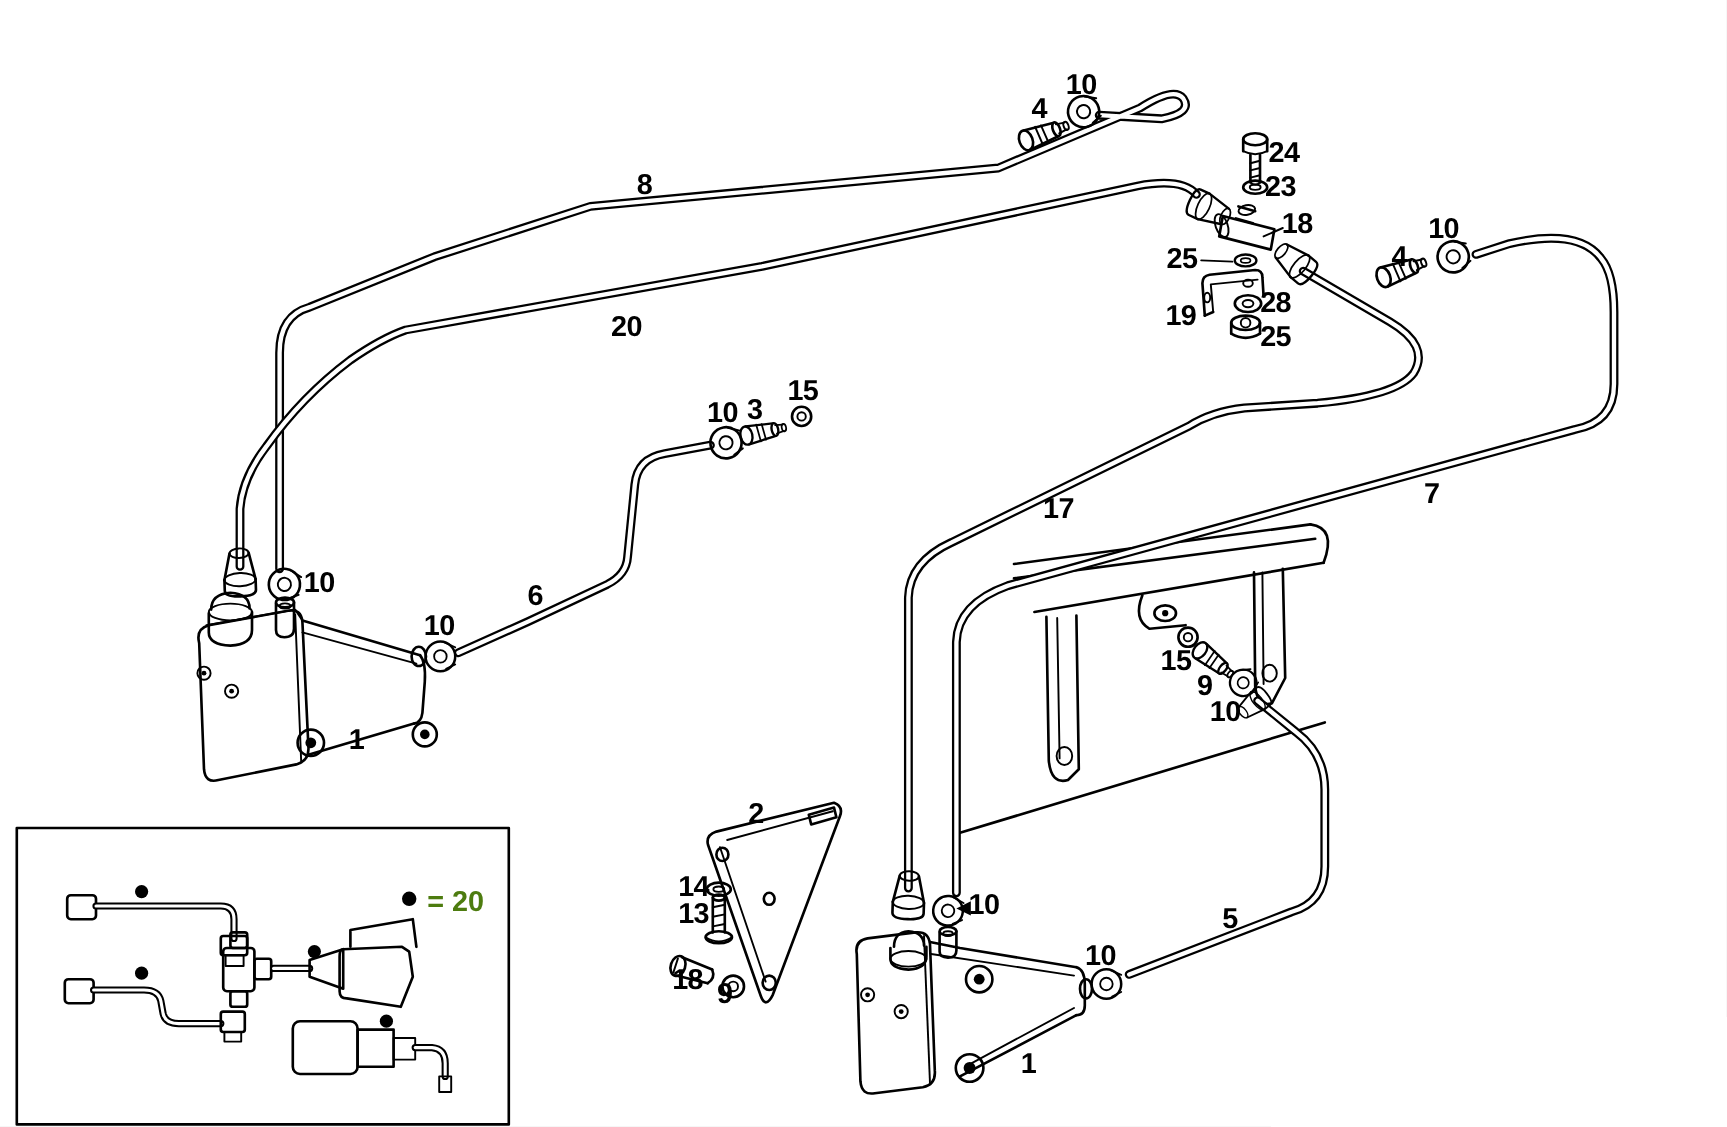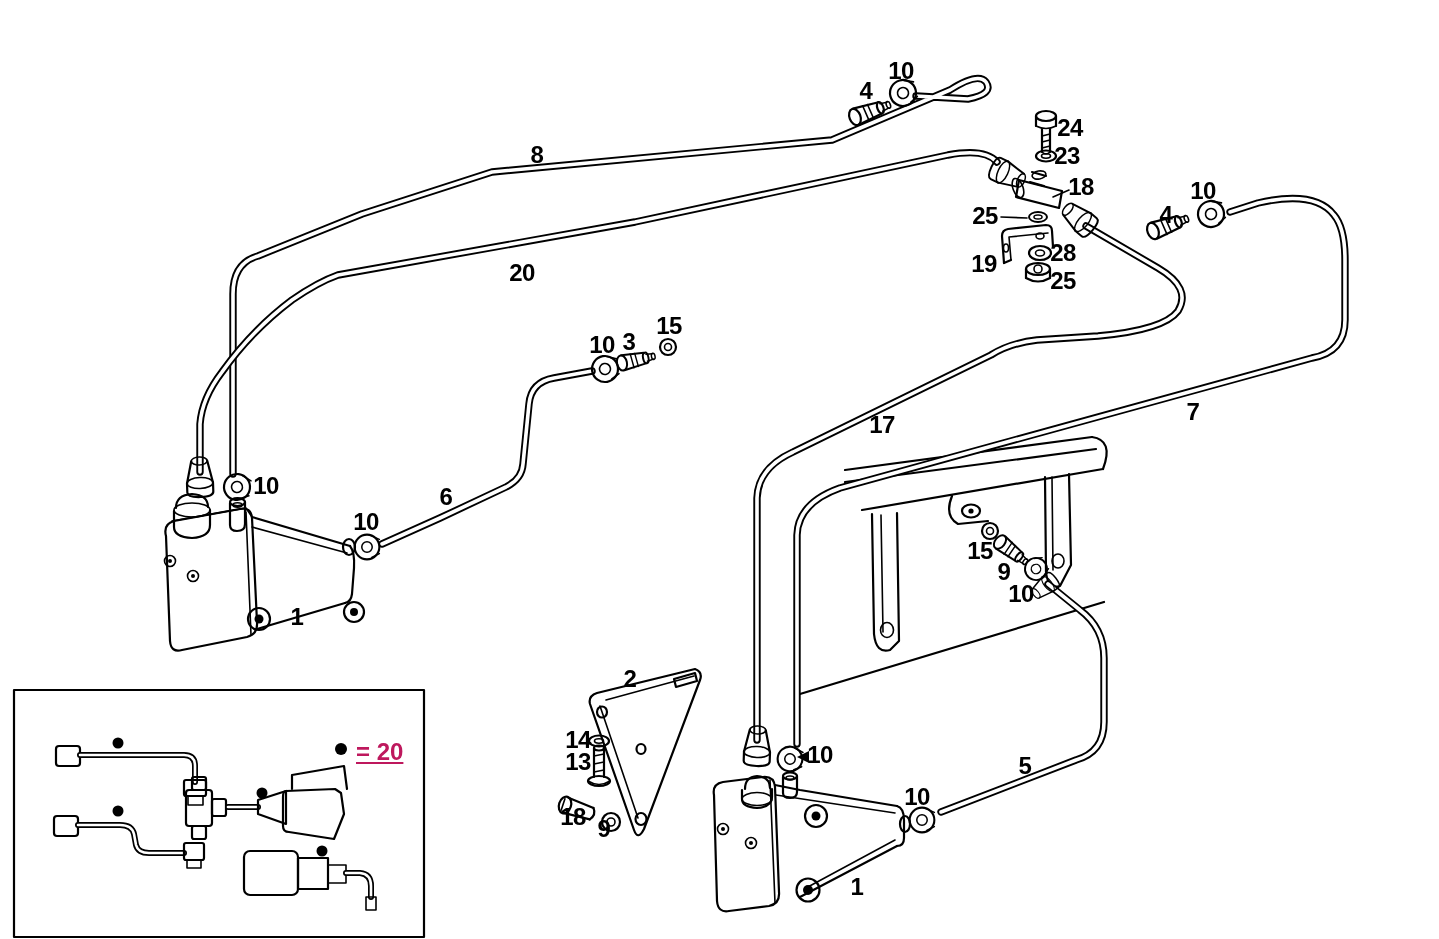--- a/index.html
+++ b/index.html
@@ -9,21 +9,21 @@
   .ln{fill:none;stroke:#000;stroke-width:2.2;stroke-linecap:round;stroke-linejoin:round;}
   .thin{stroke-width:1.6;}
   .tube-o{fill:none;stroke:#000;stroke-width:7.4;stroke-linecap:round;stroke-linejoin:round;}
   .tube-i{fill:none;stroke:#fff;stroke-width:3.6;stroke-linecap:round;stroke-linejoin:round;}
   .itube-o{fill:none;stroke:#000;stroke-width:6;stroke-linecap:round;stroke-linejoin:round;}
   .itube-i{fill:none;stroke:#fff;stroke-width:2.6;stroke-linecap:round;stroke-linejoin:round;}
   .blk{fill:#000;stroke:none;}
   .callout{position:absolute;transform:translate(-50%,-50%);font-weight:700;font-size:24px;
            line-height:1;color:#000;white-space:nowrap;letter-spacing:-0.5px;}
   .legend{position:absolute;display:flex;align-items:flex-start;gap:9px;font-weight:700;
-          font-size:24px;color:#be185d;text-decoration:underline;}
+          font-size:24px;color:#4d7c0f;}
 </style>
 </head>
 <body>
 
 <div class="stage">
 
 <svg width="1439" height="939" viewBox="0 0 1439 939">
 
   <g>
     <path class="ln" d="M845,470 L1092,437"></path>

